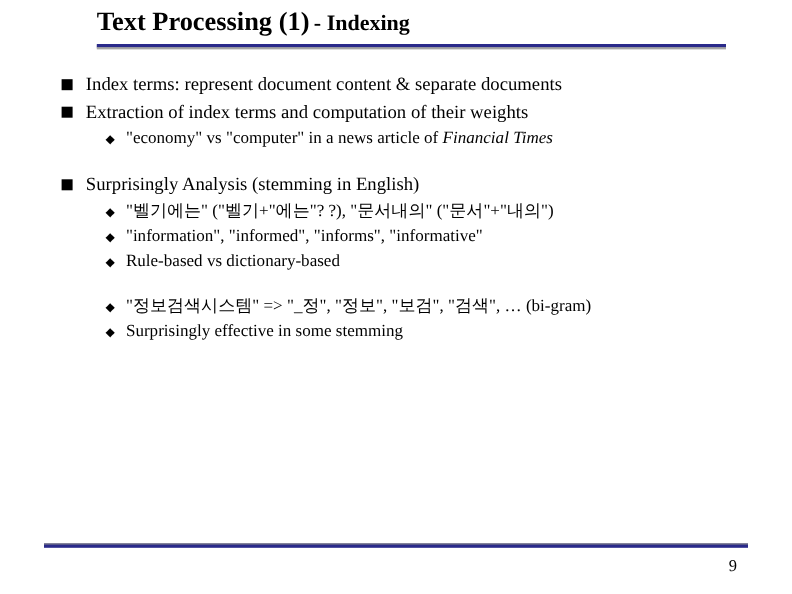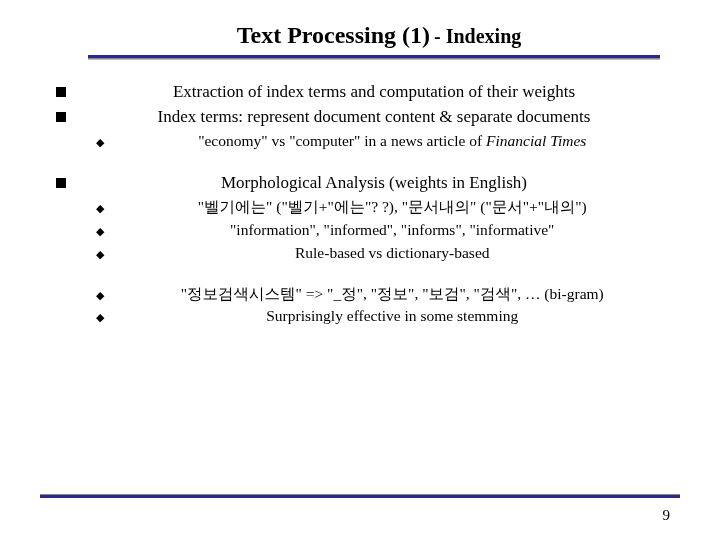--- a/index.html
+++ b/index.html
@@ -6,22 +6,21 @@
   body {
     width: 720px;
     height: 540px;
     background: #ffffff;
     font-family: "Times New Roman", serif;
     color: #000;
     position: relative;
     overflow: hidden;
   }
   .slide {
-    padding: 22px 50px 0 50px;
-    text-align: center;
+    padding: 7px 50px 0 50px;
   }
   .title-wrap {
     margin-left: 38px;
     margin-bottom: 6px;
   }
   .title {
     font-size: 24px;
     font-weight: bold;
     display: inline;
   }
@@ -98,39 +97,39 @@
   <div class="title-wrap">
     <span class="title">Text Processing (1)</span>
     <span class="title-sub"> - Indexing</span>
   </div>
   <div class="title-rule"></div>
 
   <div class="content">
 
     <div class="b1">
       <span class="mark"></span>
-      <span class="txt">Extraction of index terms and computation of their weights</span>
+      <span class="txt">Index terms: represent document content &amp; separate documents</span>
     </div>
 
     <div class="b1">
       <span class="mark"></span>
-      <span class="txt">Index terms: represent document content &amp; separate documents</span>
+      <span class="txt">Extraction of index terms and computation of their weights</span>
     </div>
     <div class="b2">
       <span class="mark">◆</span>
       <span class="txt">
         <span>"economy" vs "computer" in a news article of </span><span class="italic">Financial Times</span>
       </span>
     </div>
 
     <div class="gap"></div>
 
     <div class="b1">
       <span class="mark"></span>
-      <span class="txt">Morphological Analysis (weights in English)</span>
+      <span class="txt">Surprisingly Analysis (stemming in English)</span>
     </div>
     <div class="b2">
       <span class="mark">◆</span>
       <span class="txt">"벨기에는" ("벨기+"에는"? ?), "문서내의" ("문서"+"내의")</span>
     </div>
     <div class="b2">
       <span class="mark">◆</span>
       <span class="txt">"information", "informed", "informs", "informative"</span>
     </div>
     <div class="b2">

